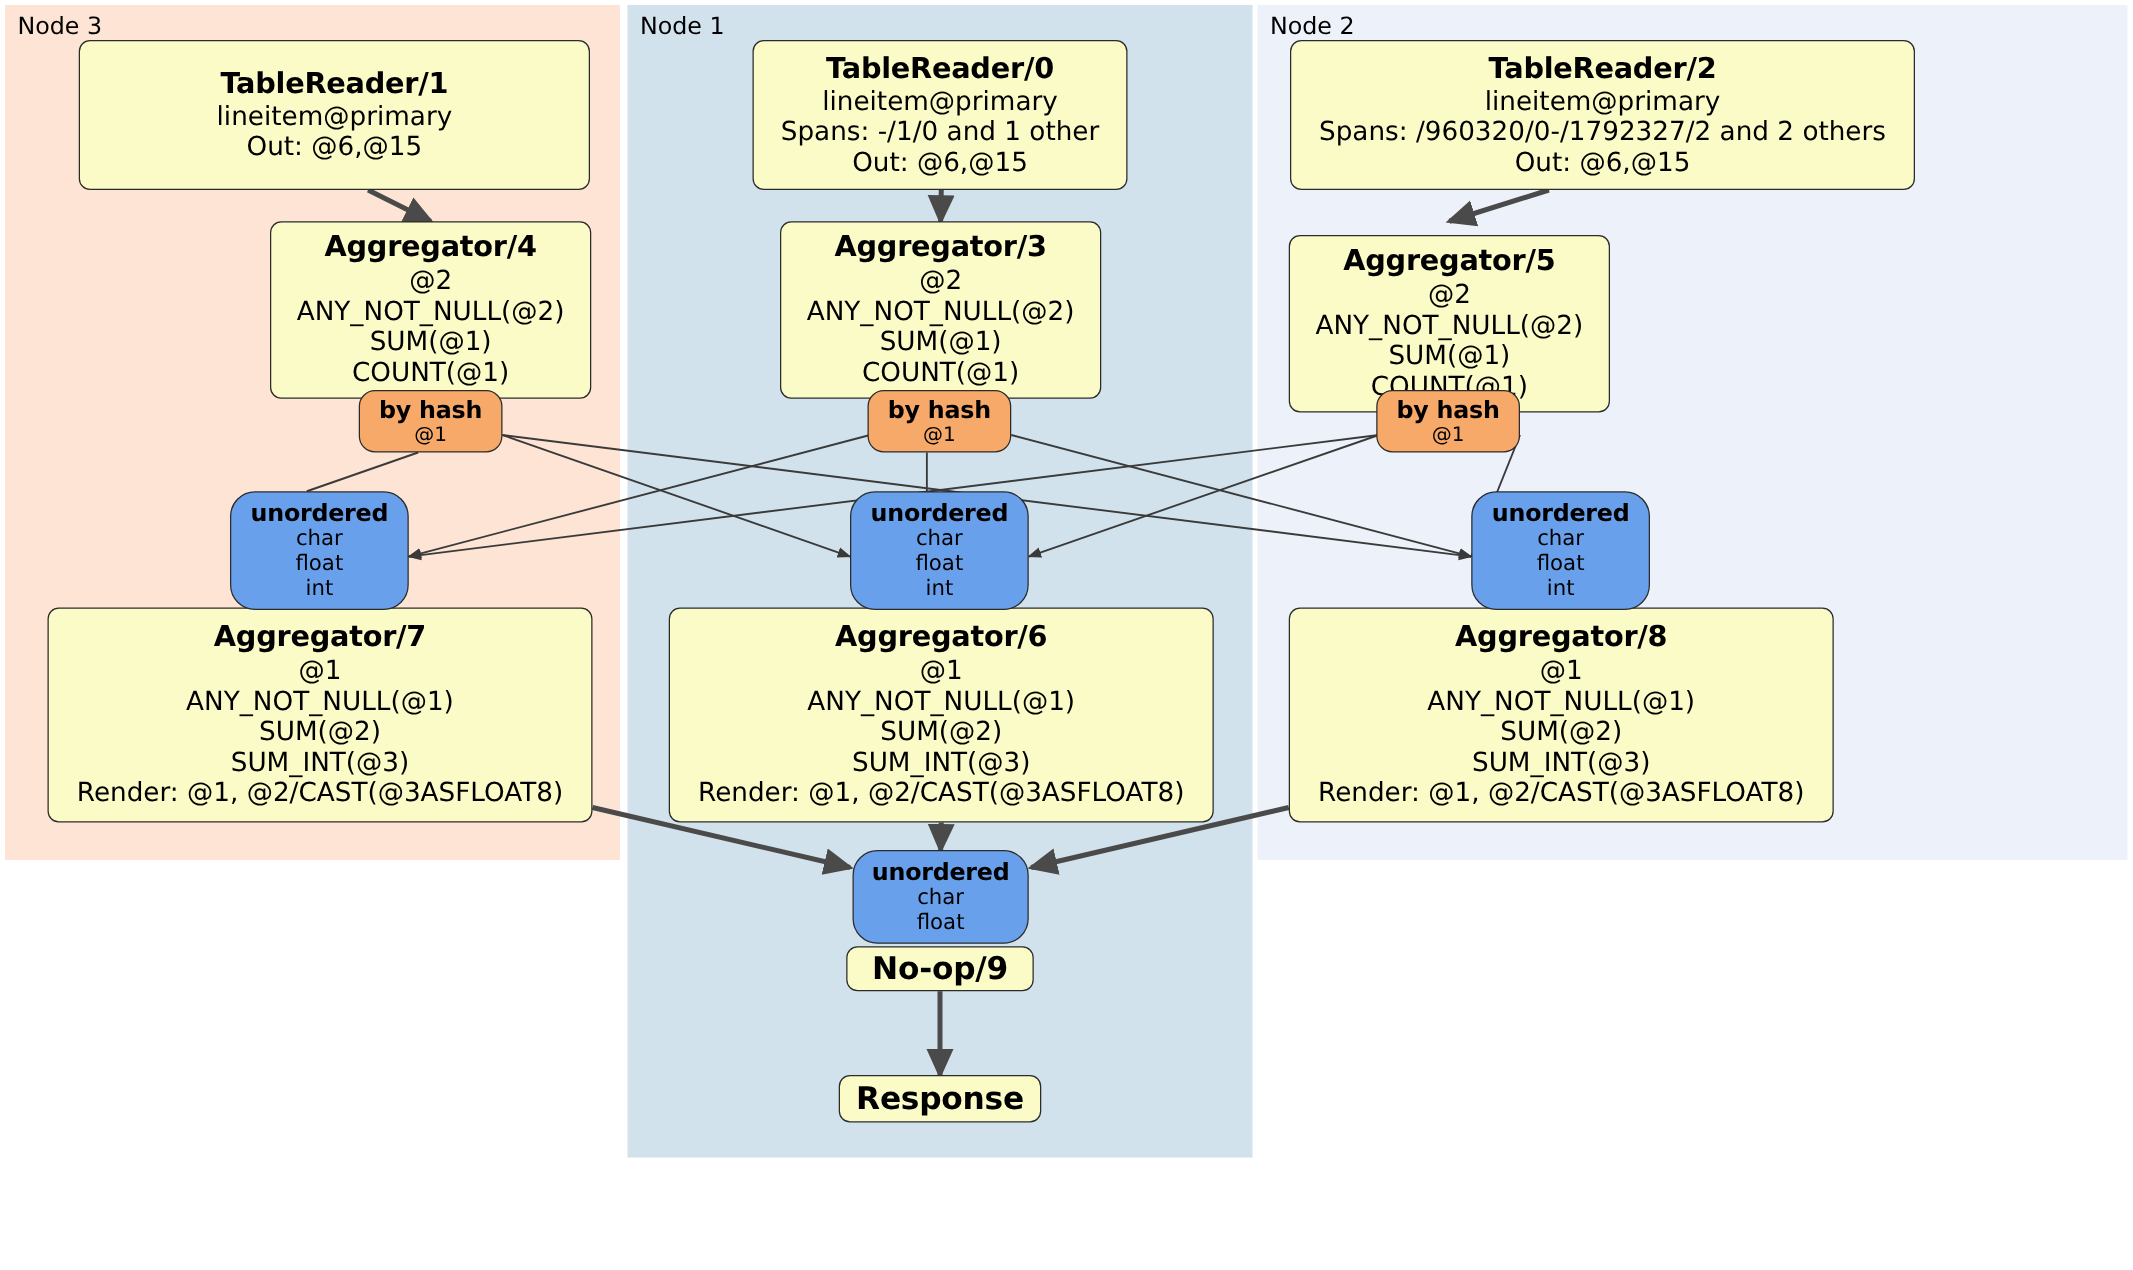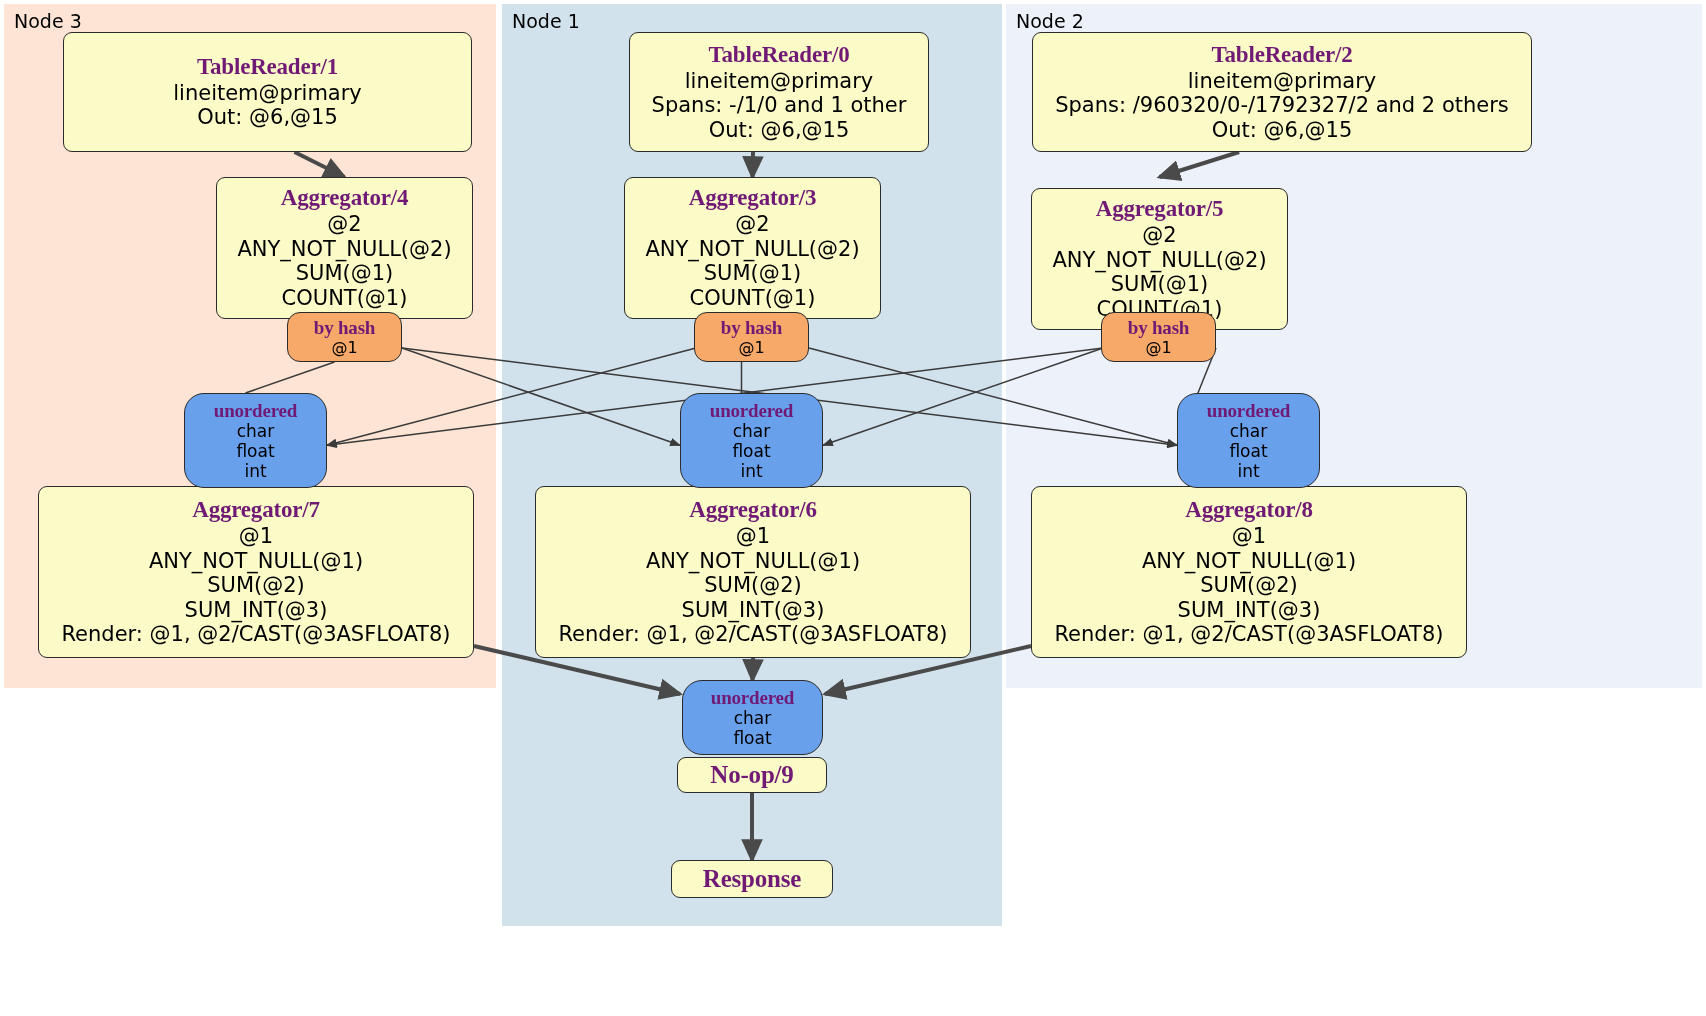--- a/index.html
+++ b/index.html
@@ -66,24 +66,23 @@
     background: #f7a96a;
     border-radius: 13px;
   }
   .sync {
     background: #68a0ec;
     border-radius: 20px;
   }
   .title {
     font-weight: bold;
     font-size: 23px;
-    color: #701a75;
+    color: #000000;
     letter-spacing: -0.2px;
     white-space: nowrap;
-    font-family: Liberation Serif, serif;
   }
   .row {
     font-size: 21px;
     color: #000;
     white-space: nowrap;
   }
   .router .title { font-size: 19px; }
   .router .row   { font-size: 16px; }
   .sync .title   { font-size: 19px; }
   .sync .row     { font-size: 17px; }
@@ -130,21 +129,21 @@
         <line x1="1031" y1="646" x2="825" y2="694" stroke="#4a4a4a" stroke-width="4" marker-end="url(#arrowThick)"></line>
         <line x1="752" y1="793" x2="752" y2="860" stroke="#4a4a4a" stroke-width="4" marker-end="url(#arrowThick)"></line>
       </g>
   </svg>
 
 <div class="gbox proc" style="left: 63px; top: 32px; width: 409px; height: 120px; z-index: 6;">
       <div class="title">TableReader/1</div>
       <div class="row">lineitem@primary</div>
       <div class="row">Out: @6,@15</div>
     </div>
-    <div class="gbox proc" style="left: 629px; top: 32px; width: 300px; height: 120px; z-index: 6;">
+    <div class="gbox proc" style="left: 602px; top: 32px; width: 300px; height: 120px; z-index: 6;">
       <div class="title">TableReader/0</div>
       <div class="row">lineitem@primary</div>
       <div class="row">Spans: -/1/0 and 1 other</div>
       <div class="row">Out: @6,@15</div>
     </div>
     <div class="gbox proc" style="left: 1032px; top: 32px; width: 500px; height: 120px; z-index: 6;">
       <div class="title">TableReader/2</div>
       <div class="row">lineitem@primary</div>
       <div class="row">Spans: /960320/0-/1792327/2 and 2 others</div>
       <div class="row">Out: @6,@15</div>

